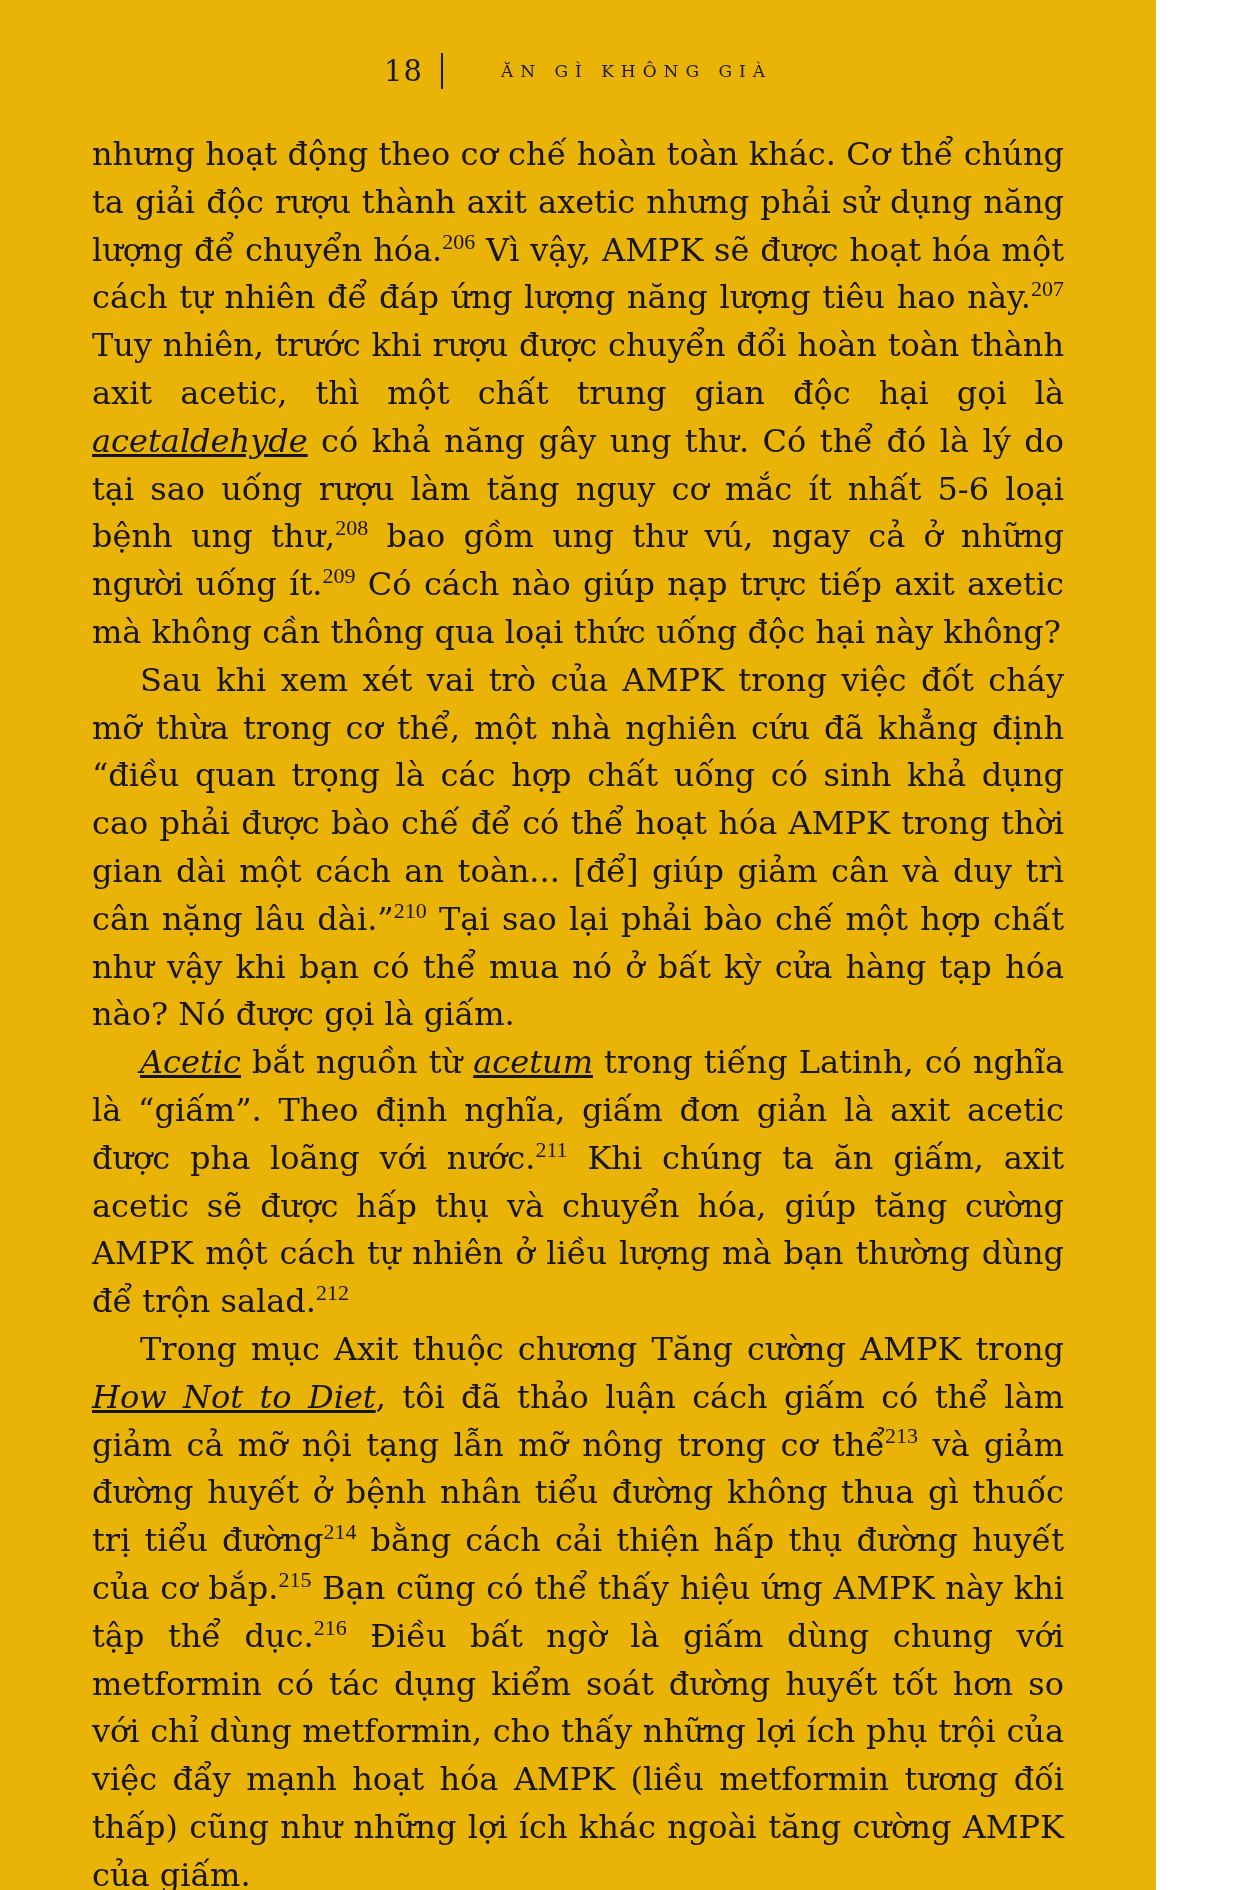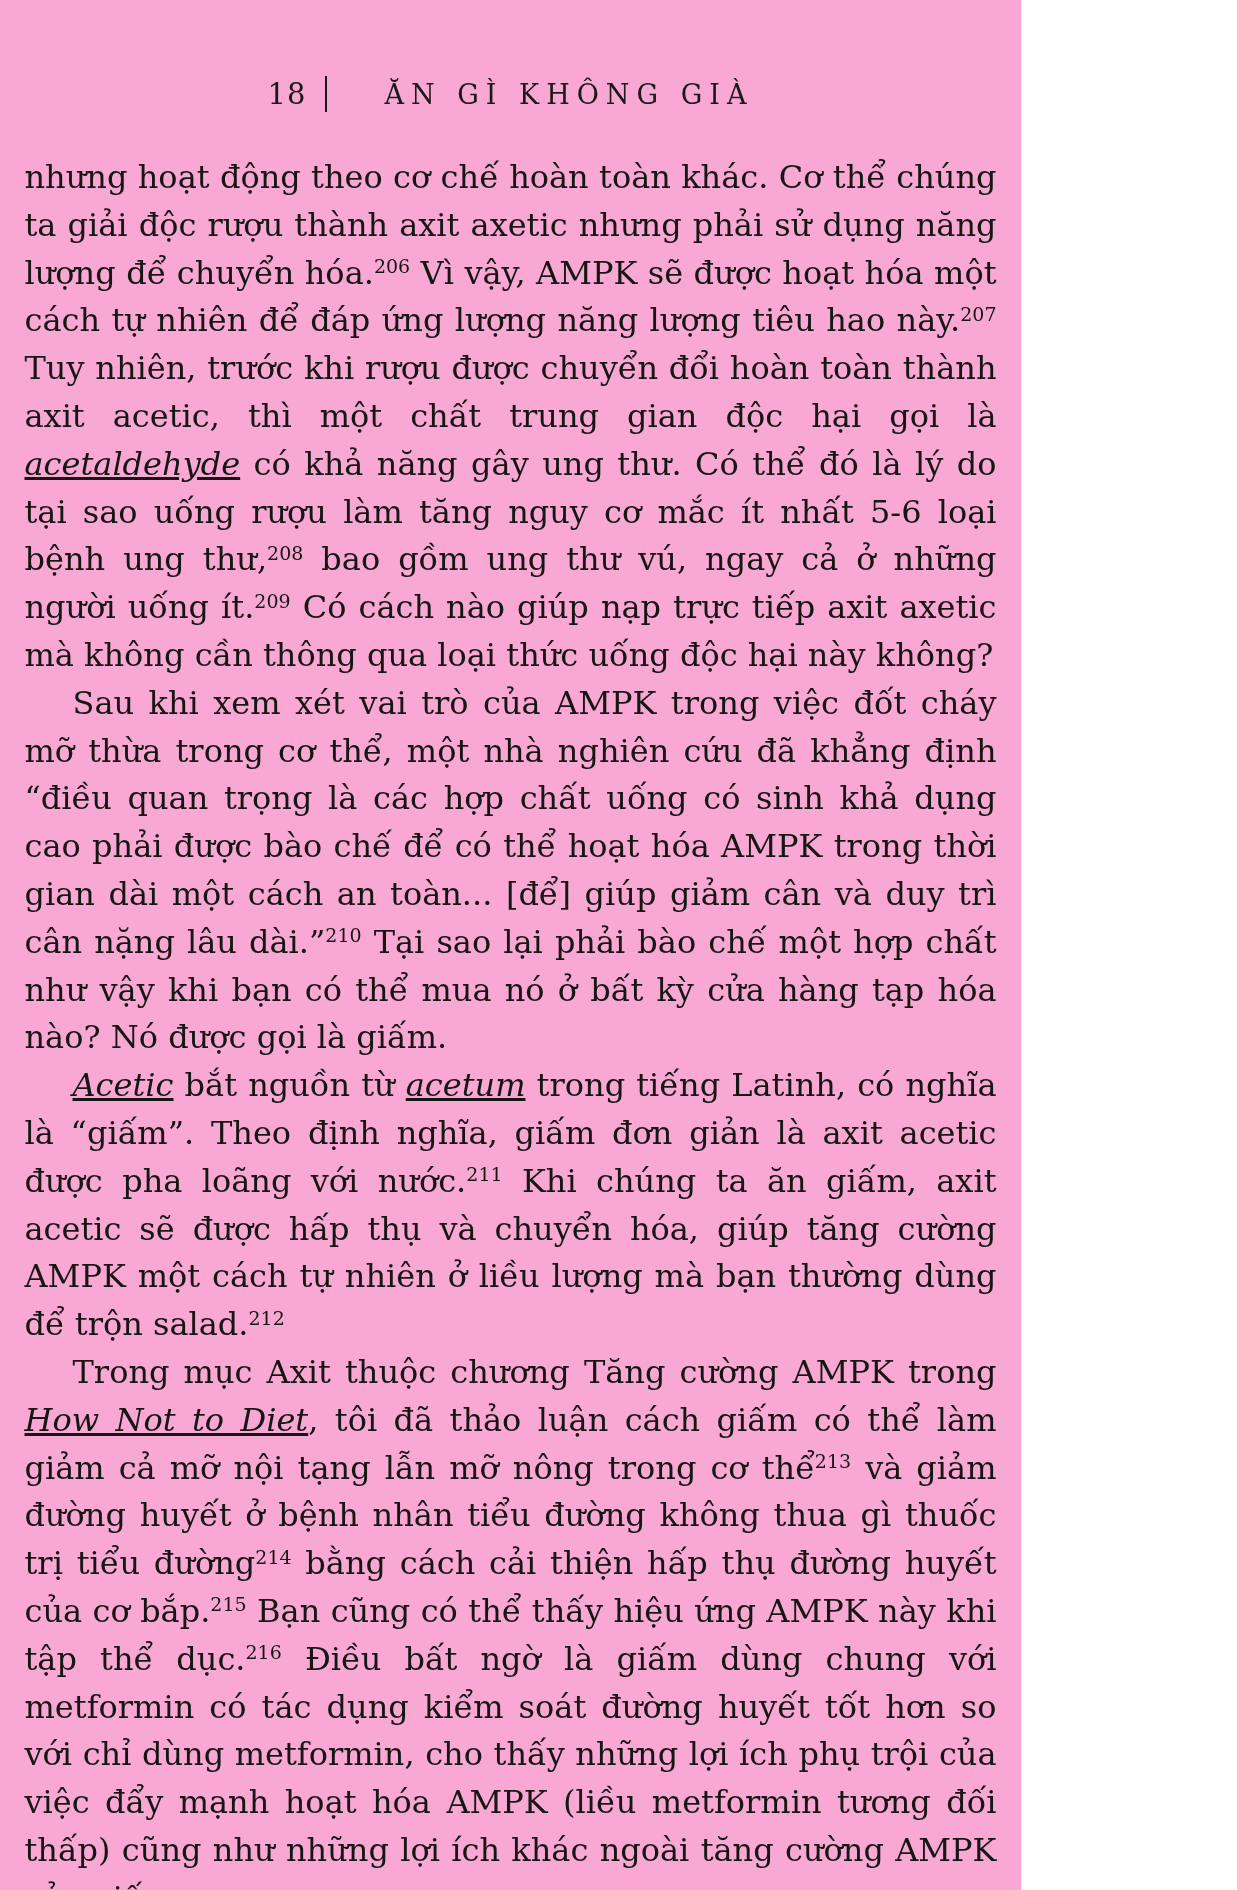--- a/index.html
+++ b/index.html
@@ -9,45 +9,45 @@
   }
   body {
     width: 1237px;
     height: 1890px;
     position: relative;
     font-family: "DejaVu Serif", "Liberation Serif", serif;
     color: #161616;
     overflow: hidden;
   }
   .page {
-    width: 1021px;
+    width: 1156px;
     height: 1890px;
-    background: #f9a8d4;
+    background: #eab308;
     box-sizing: border-box;
-    padding-top: 76px;
+    padding-top: 53px;
   }
   .running-header {
     display: flex;
     justify-content: center;
     align-items: center;
     gap: 18px;
     color: #1a1a1a;
     user-select: none;
   }
   .running-header .page-number {
     font-size: 29px;
     letter-spacing: 1px;
   }
   .running-header .header-divider {
     width: 2px;
     height: 36px;
     background: #1a1a1a;
   }
   .running-header .book-title {
-    font-size: 27px;
+    font-size: 17px;
     letter-spacing: 7px;
     text-transform: uppercase;
     font-variant: small-caps;
     margin-left: 40px;
   }
   .body-text {
     width: 972px;
     margin: 42px auto 0 auto;
     font-size: 32px;
     line-height: 47.8px;
@@ -59,26 +59,27 @@
     padding: 0;
   }
   .body-text p.indent {
     text-indent: 48px;
   }
   .body-text em {
     font-style: italic;
     text-decoration: underline;
   }
   .body-text sup {
-    font-size: 19px;
+    font-size: 22px;
     line-height: 0;
     position: relative;
     top: -0.55em;
     vertical-align: baseline;
     letter-spacing: 0;
+    font-family: Liberation Serif, serif;
   }
 </style>
 </head>
 <body>
 
 <div class="page">
 
   <div class="running-header">
     <span class="page-number">18</span>
     <span class="header-divider"></span>

